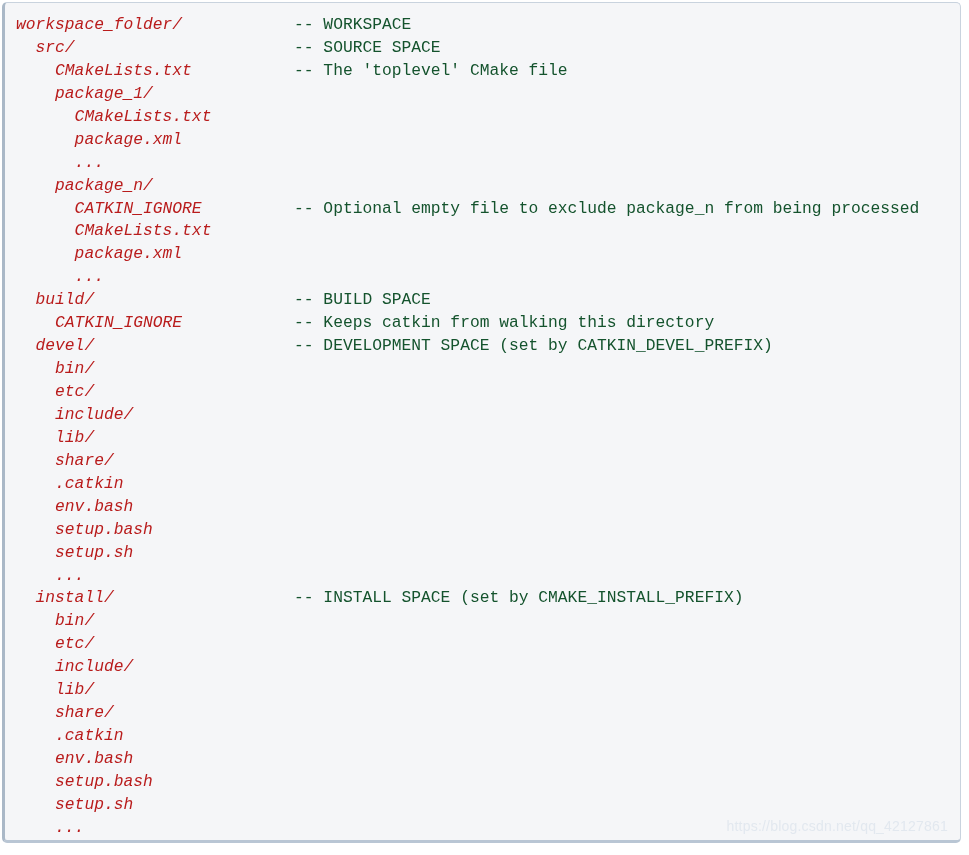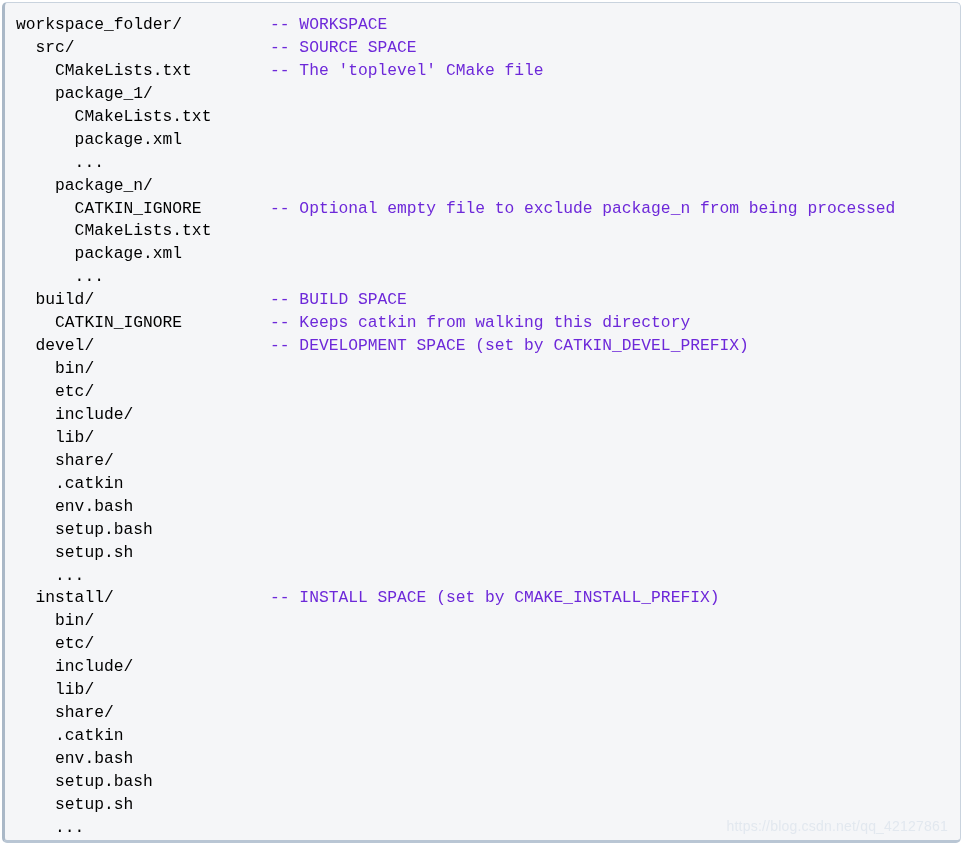--- a/index.html
+++ b/index.html
@@ -38,25 +38,27 @@
     white-space: pre;
     color: #4f5b66;
   }
 
   .code-line {
     height: 22.95px;
     white-space: pre;
   }
 
   .path {
-    color: #000000;
+    color: #b91c1c;
+    font-style: italic;
   }
 
   .comment {
-    color: #6d28d9;
+    color: #14532d;
+    margin-left: 24px;
   }
 
   #watermark {
     position: absolute;
     right: 12px;
     bottom: 6px;
     font-family: "Liberation Sans", sans-serif;
     font-size: 14px;
     color: #e2e8ef;
     letter-spacing: 0.2px;

